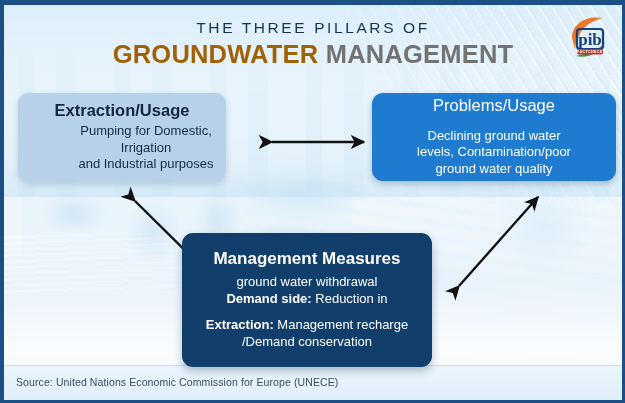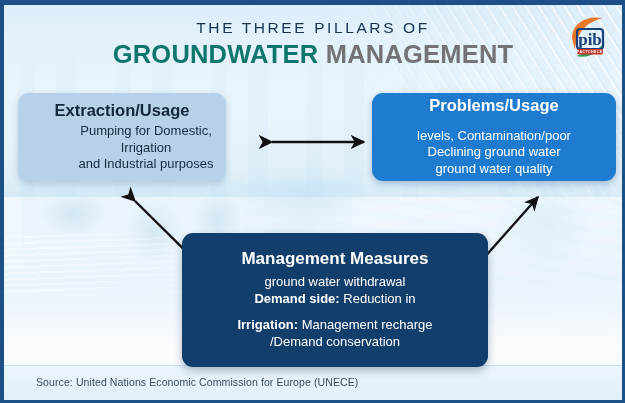--- a/index.html
+++ b/index.html
@@ -137,21 +137,21 @@
     line-height: 1.1;
   }
   .title-big {
     margin-top: 4px;
     font-size: 25.5px;
     font-weight: bold;
     letter-spacing: .2px;
     line-height: 1.1;
     white-space: nowrap;
   }
-  .title-big .w1 { color: #0f766e; }
+  .title-big .w1 { color: #a16207; }
   .title-big .w2 { color: #737373; }
 
   
   .logo {
     position: absolute;
     right: 9px;
     top: 7px;
     width: 48px;
     height: 50px;
     z-index: 8;
@@ -196,35 +196,35 @@
     left: 368px;
     top: 88px;
     width: 244px;
     height: 88px;
     background: #1e7bd0;
     box-shadow: 0 3px 7px rgba(20,60,110,.28);
     padding: 3px 6px;
   }
   .box-problems .bx-title {
     font-size: 16.5px;
-    font-weight: bold;
+    font-weight: normal;
     color: #ffffff;
     line-height: 1.2;
     margin-bottom: 12px;
   }
   .box-problems .bx-body {
     font-size: 13px;
     color: #ffffff;
     line-height: 1.3;
   }
 
   .box-management {
     left: 178px;
     top: 228px;
-    width: 306px;
+    width: 250px;
     height: 134px;
     background: #123e6b;
     box-shadow: 0 4px 9px rgba(15,45,80,.3);
     padding: 6px 10px;
   }
   .box-management .bx-title {
     font-size: 17px;
     font-weight: bold;
     color: #ffffff;
     line-height: 1.2;
@@ -248,21 +248,20 @@
 
   
   .source {
     position: absolute;
     left: 12px;
     bottom: 12px;
     font-size: 10.5px;
     color: #3b4c5e;
     z-index: 7;
     letter-spacing: .1px;
-    margin-left: 20px;
   }
 </style>
 </head>
 <body>
 
 <div id="infographic">
 
   <div class="bg-base"></div>
   <div class="bg-skyline"></div>
   <div class="bg-pipes"></div>
@@ -303,34 +302,34 @@
     <div class="bx-title">Extraction/Usage</div>
     <div class="bx-body">
       <div>Pumping for Domestic, Irrigation</div>
       <div>and Industrial purposes</div>
     </div>
   </div>
 
   <div class="box box-problems">
     <div class="bx-title">Problems/Usage</div>
     <div class="bx-body">
+      <div>Declining ground water</div>
       <div>levels, Contamination/poor</div>
-      <div>Declining ground water</div>
       <div>ground water quality</div>
     </div>
   </div>
 
   <div class="box box-management">
     <div class="bx-title">Management Measures</div>
     <div class="bx-body">
       <div>ground water withdrawal</div>
       <div><b>Demand side:</b><span> Reduction in</span></div>
     </div>
     <div class="bx-gap"></div>
     <div class="bx-body">
-      <div><b>Irrigation:</b><span> Management recharge</span></div>
+      <div><b>Extraction:</b><span> Management recharge</span></div>
       <div>/Demand conservation</div>
     </div>
   </div>
 
   <div class="source">Source: United Nations Economic Commission for Europe (UNECE)</div>
 
 </div>
 
 </body></html>

